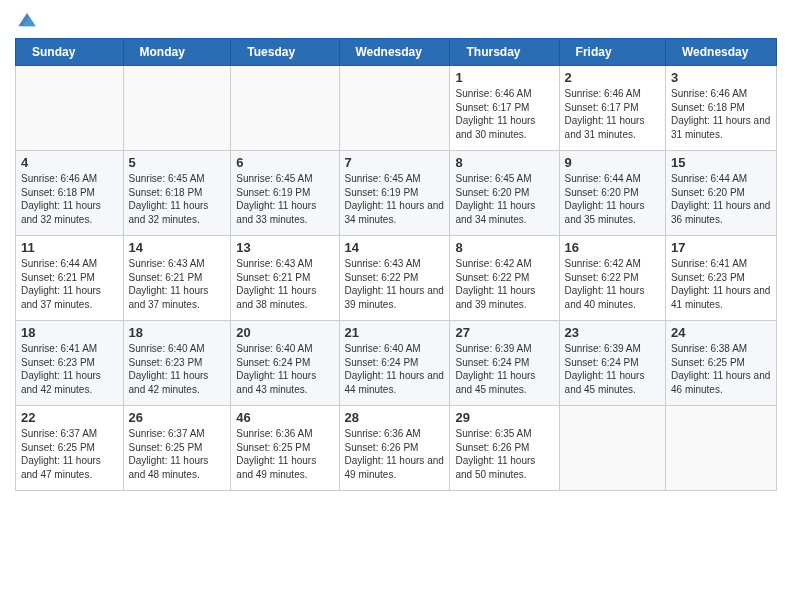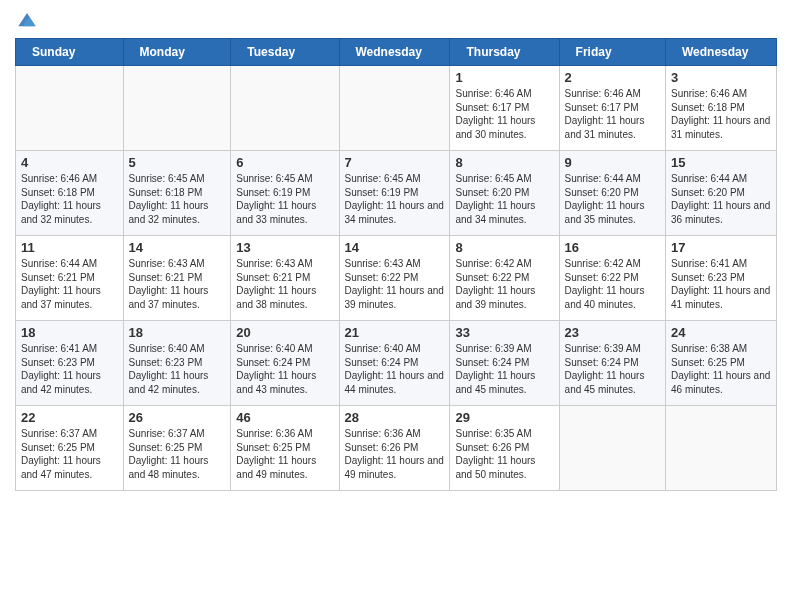--- a/index.html
+++ b/index.html
@@ -218,21 +218,21 @@
         </td>
         <td>
           <span class="day-number">20</span>
           <div class="day-info">Sunrise: 6:40 AM<br>Sunset: 6:24 PM<br>Daylight: 11 hours and 43 minutes.</div>
         </td>
         <td>
           <span class="day-number">21</span>
           <div class="day-info">Sunrise: 6:40 AM<br>Sunset: 6:24 PM<br>Daylight: 11 hours and 44 minutes.</div>
         </td>
         <td>
-          <span class="day-number">33</span>
+          <span class="day-number">27</span>
           <div class="day-info">Sunrise: 6:39 AM<br>Sunset: 6:24 PM<br>Daylight: 11 hours and 45 minutes.</div>
         </td>
         <td>
           <span class="day-number">23</span>
           <div class="day-info">Sunrise: 6:39 AM<br>Sunset: 6:24 PM<br>Daylight: 11 hours and 45 minutes.</div>
         </td>
         <td>
           <span class="day-number">24</span>
           <div class="day-info">Sunrise: 6:38 AM<br>Sunset: 6:25 PM<br>Daylight: 11 hours and 46 minutes.</div>
         </td>

